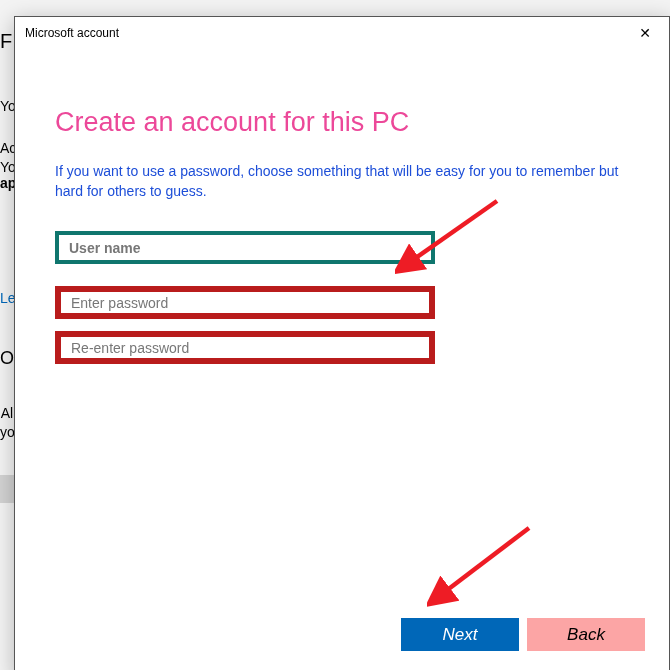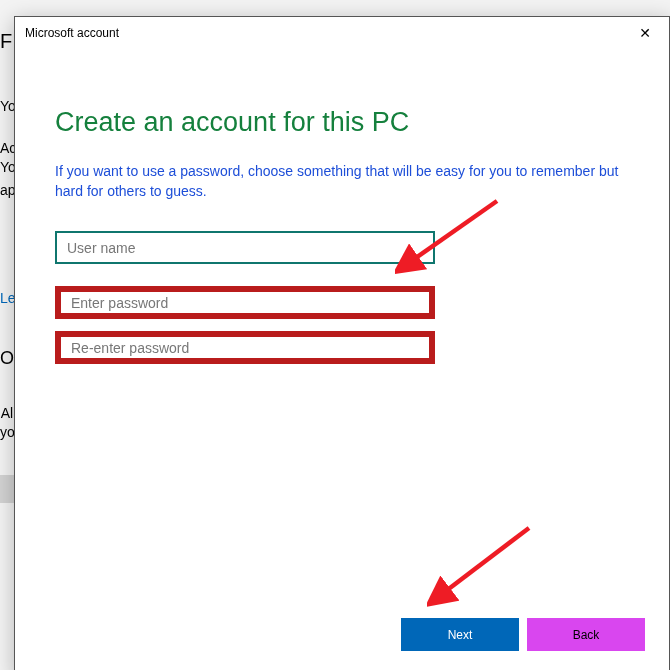--- a/index.html
+++ b/index.html
@@ -72,21 +72,21 @@
       font-family: Arial, sans-serif;
     }
     .content {
       flex: 1;
       padding: 58px 40px 20px 40px;
       position: relative;
     }
     .heading {
       font-size: 27px;
       font-weight: 400;
-      color: #15803d;
+      color: #ec4899;
       margin-bottom: 24px;
     }
     .description {
       font-size: 14px;
       color: #1d4ed8;
       line-height: 1.4;
       margin-bottom: 30px;
     }
     .section-label {
       font-size: 14px;
@@ -104,59 +104,61 @@
       color: #000;
       background: #fff;
       border: 6px solid #b91c1c;
       outline: none;
       margin-bottom: 12px;
     }
     .field::placeholder {
       color: #777;
     }
     .field.focused {
-      border: 2px solid #0f766e;
+      border: 4px solid #0f766e;
+      font-weight: bold;
     }
     .buttonbar {
       display: flex;
       justify-content: flex-end;
       gap: 8px;
       padding: 0 24px 24px 24px;
     }
     .btn {
       width: 118px;
       height: 33px;
       border: none;
-      font-size: 12px;
+      font-size: 17px;
       font-family: inherit;
       cursor: pointer;
+      font-style: italic;
     }
     .btn-primary {
       background: #0067b8;
       color: #fff;
     }
     .btn-secondary {
-      background: #d946ef;
+      background: #fca5a5;
       color: #000;
     }
     .arrow {
       position: absolute;
       pointer-events: none;
     }
     .section-spacer { height: 10px; }
   </style>
 </head>
 <body>
 
 <div class="background-fragments">
   <div class="frag" style="top:30px;font-size:20px;">F</div>
   <div class="frag" style="top:98px;">Yo</div>
   <div class="frag" style="top:140px;">Ac</div>
   <div class="frag" style="top:159px;">Yo</div>
-  <div class="frag" style="top:182px;">ap</div>
+  <div class="frag" style="top:175px;font-weight:bold;">ap</div>
   <div class="frag link" style="top:290px;">Le</div>
   <div class="frag" style="top:348px;font-size:18px;">O</div>
   <div class="frag" style="top:405px;text-align:center;">Al</div>
   <div class="frag" style="top:424px;">yo</div>
   <div class="frag bar" style="top:475px;"></div>
 </div>
 
 <div class="dialog">
 
   <div class="titlebar">

